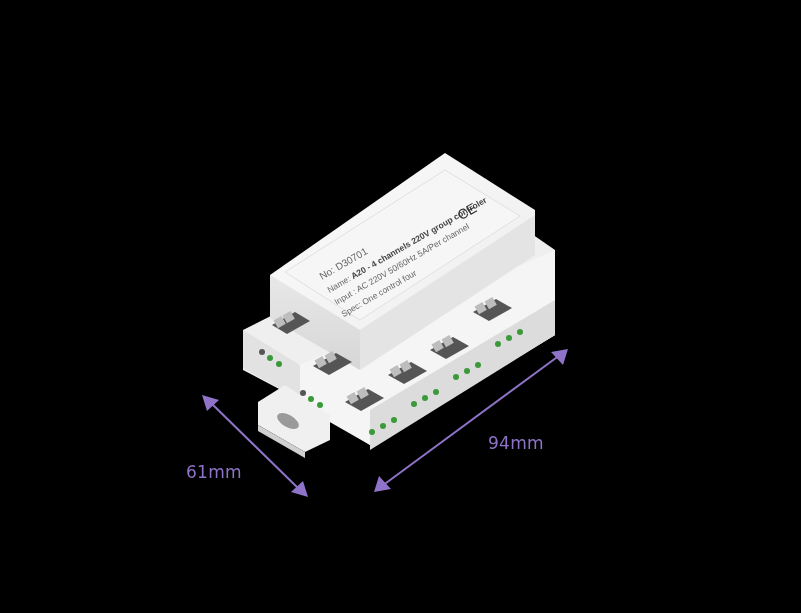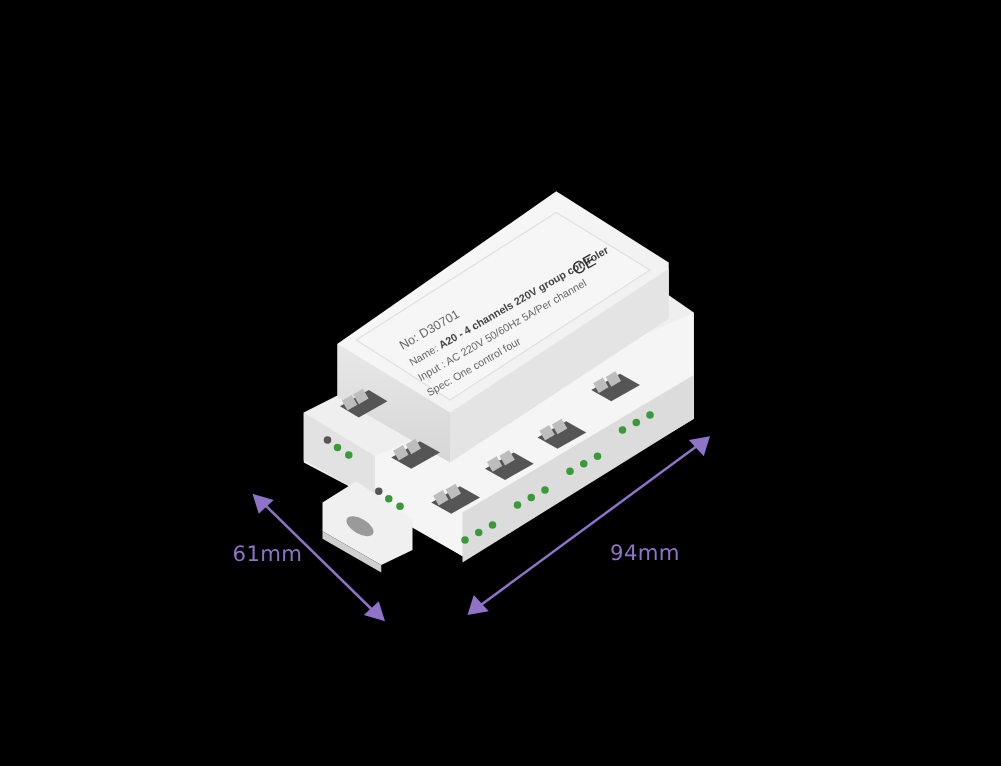--- a/index.html
+++ b/index.html
@@ -110,15 +110,15 @@
       <polygon points="202,395 219,400 207,411" stroke="none"></polygon>
       <polygon points="308,497 291,492 303,481" stroke="none"></polygon>
     </g>
     <g stroke="#8e73c8" fill="#8e73c8">
       <line x1="382" y1="486" x2="560" y2="355" stroke-width="2"></line>
       <polygon points="374,492 379,476 391,489" stroke="none"></polygon>
       <polygon points="568,349 563,365 551,352" stroke="none"></polygon>
     </g>
   </svg>
 
-  <div class="dim-label" style="left:186px;top:434px;">61mm</div>
+  <div class="dim-label" style="left:186px;top:462px;">61mm</div>
   <div class="dim-label" style="left:488px;top:433px;">94mm</div>
 </div>
 
 </body></html>

